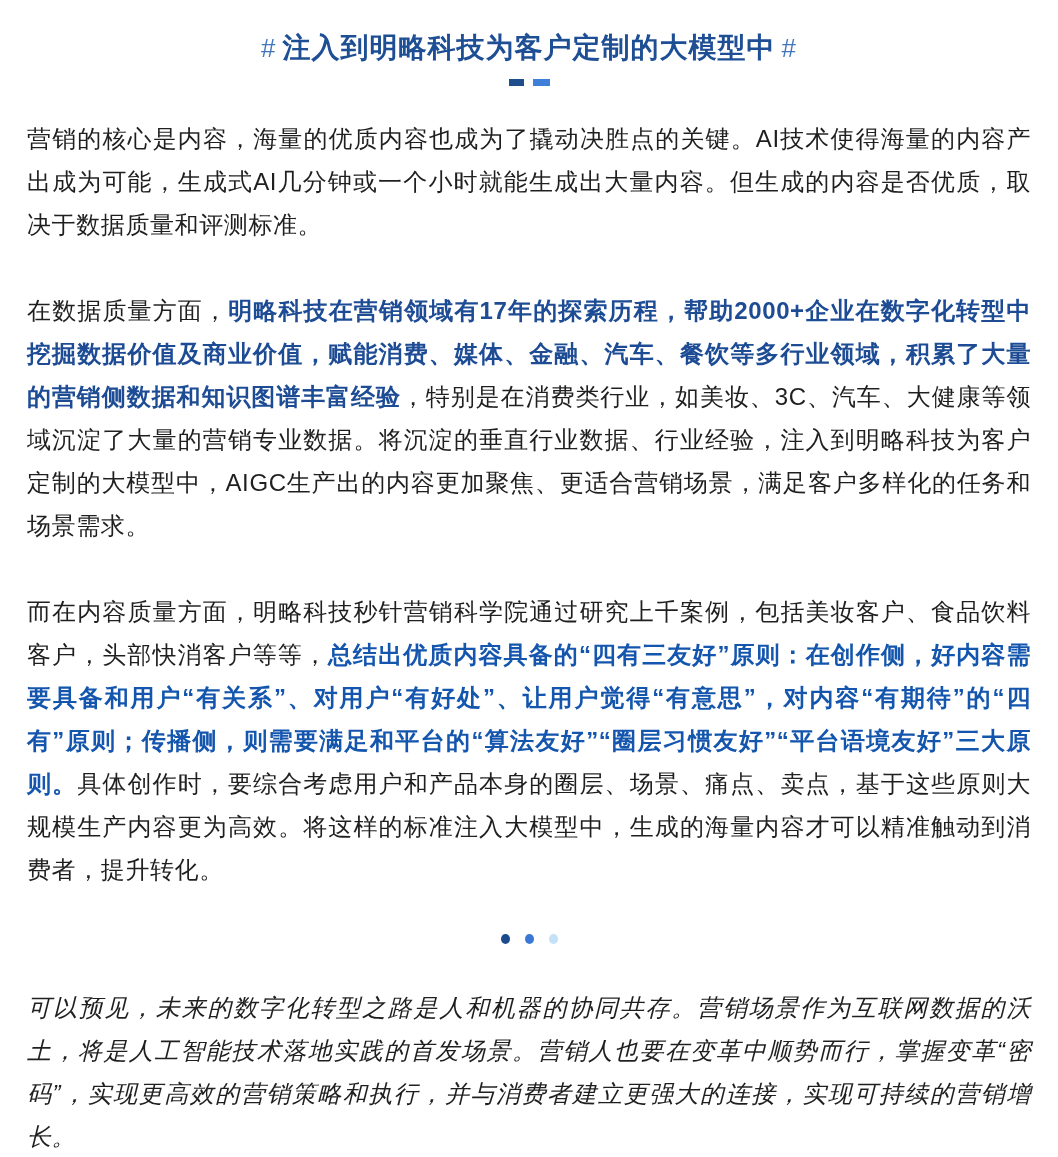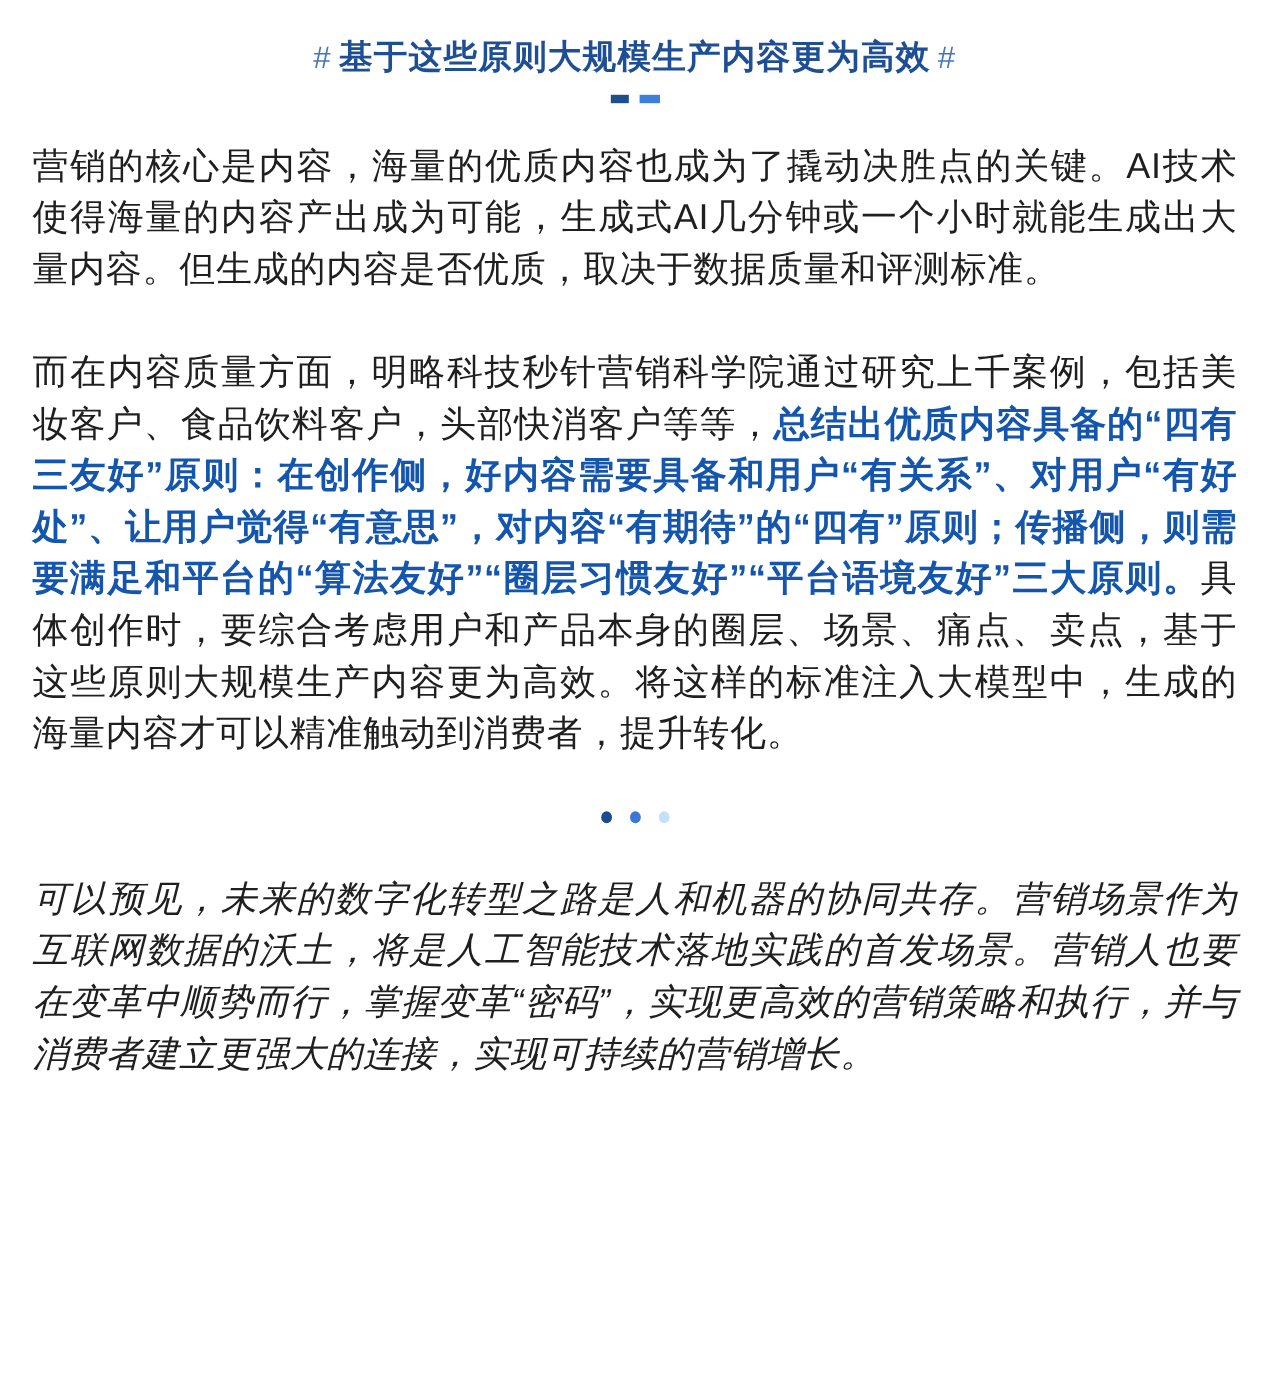--- a/index.html
+++ b/index.html
@@ -35,21 +35,21 @@
     display: flex;
     justify-content: center;
     align-items: center;
     gap: 9px;
     margin-bottom: 31px;
   }
   .dash { height: 7px; }
   .dash-left  { width: 15px; }
   .dash-right { width: 17px; }
   .para {
-    font-size: 30px;
+    font-size: 24px;
     line-height: 43px;
     letter-spacing: 0.6px;
     text-align: justify;
     margin-bottom: 43px;
   }
   .seg-strong { font-weight: 700; }
   .dots {
     display: flex;
     justify-content: center;
     align-items: center;
@@ -61,32 +61,35 @@
     height: 10px;
     border-radius: 50%;
   }
 </style>
 </head>
 <body>
 
 <div class="page">
 
   <div class="title-row">
-    <span class="title-hash" style="color: rgb(67, 119, 187);">#</span><span class="title-text" style="color: rgb(30, 78, 147);">基于这些原则大规模生产内容更为高效</span><span class="title-hash" style="color: rgb(67, 119, 187);">#</span>
+    <span class="title-hash" style="color: rgb(67, 119, 187);">#</span><span class="title-text" style="color: rgb(30, 78, 147);">注入到明略科技为客户定制的大模型中</span><span class="title-hash" style="color: rgb(67, 119, 187);">#</span>
   </div>
 
   <div class="divider">
     <span class="dash dash-left" style="background-color: rgb(30, 78, 140);"></span>
     <span class="dash dash-right" style="background-color: rgb(61, 127, 217);"></span>
   </div>
 
   <p class="para" style="color: rgb(31, 31, 31);">
     <span class="seg">营销的核心是内容，海量的优质内容也成为了撬动决胜点的关键。AI技术使得海量的内容产出成为可能，生成式AI几分钟或一个小时就能生成出大量内容。但生成的内容是否优质，取决于数据质量和评测标准。</span>
   </p>
 
+  <p class="para" style="color: rgb(31, 31, 31);">
+    <span class="seg">在数据质量方面，</span><span class="seg seg-strong" style="color: rgb(29, 76, 149);">明略科技在营销领域有17年的探索历程，帮助2000+企业在数字化转型中挖掘数据价值及商业价值，赋能消费、媒体、金融、汽车、餐饮等多行业领域，积累了大量的营销侧数据和知识图谱丰富经验</span><span class="seg">，特别是在消费类行业，如美妆、3C、汽车、大健康等领域沉淀了大量的营销专业数据。将沉淀的垂直行业数据、行业经验，注入到明略科技为客户定制的大模型中，AIGC生产出的内容更加聚焦、更适合营销场景，满足客户多样化的任务和场景需求。</span>
+  </p>
 
   <p class="para" style="color: rgb(31, 31, 31);">
     <span class="seg">而在内容质量方面，明略科技秒针营销科学院通过研究上千案例，包括美妆客户、食品饮料客户，头部快消客户等等，</span><span class="seg seg-strong" style="color: rgb(20, 86, 174);">总结出优质内容具备的“四有三友好”原则：在创作侧，好内容需要具备和用户“有关系”、对用户“有好处”、让用户觉得“有意思”，对内容“有期待”的“四有”原则；传播侧，则需要满足和平台的“算法友好”“圈层习惯友好”“平台语境友好”三大原则。</span><span class="seg">具体创作时，要综合考虑用户和产品本身的圈层、场景、痛点、卖点，基于这些原则大规模生产内容更为高效。将这样的标准注入大模型中，生成的海量内容才可以精准触动到消费者，提升转化。</span>
   </p>
 
   <div class="dots">
     <span class="dot" style="background-color: rgb(27, 74, 143);"></span>
     <span class="dot" style="background-color: rgb(58, 120, 216);"></span>
     <span class="dot" style="background-color: rgb(197, 225, 248);"></span>
   </div>

